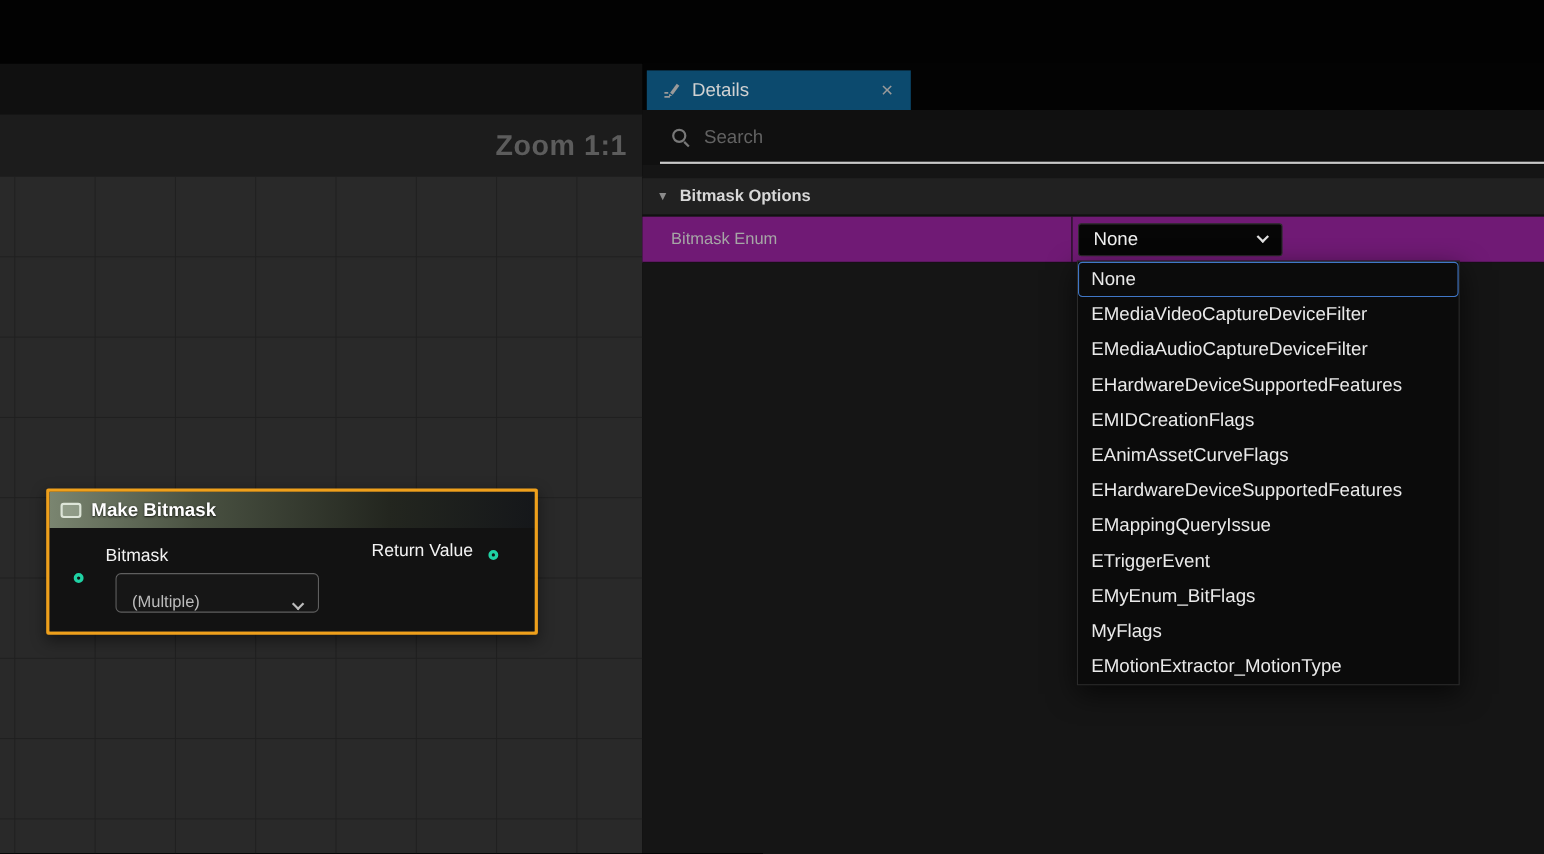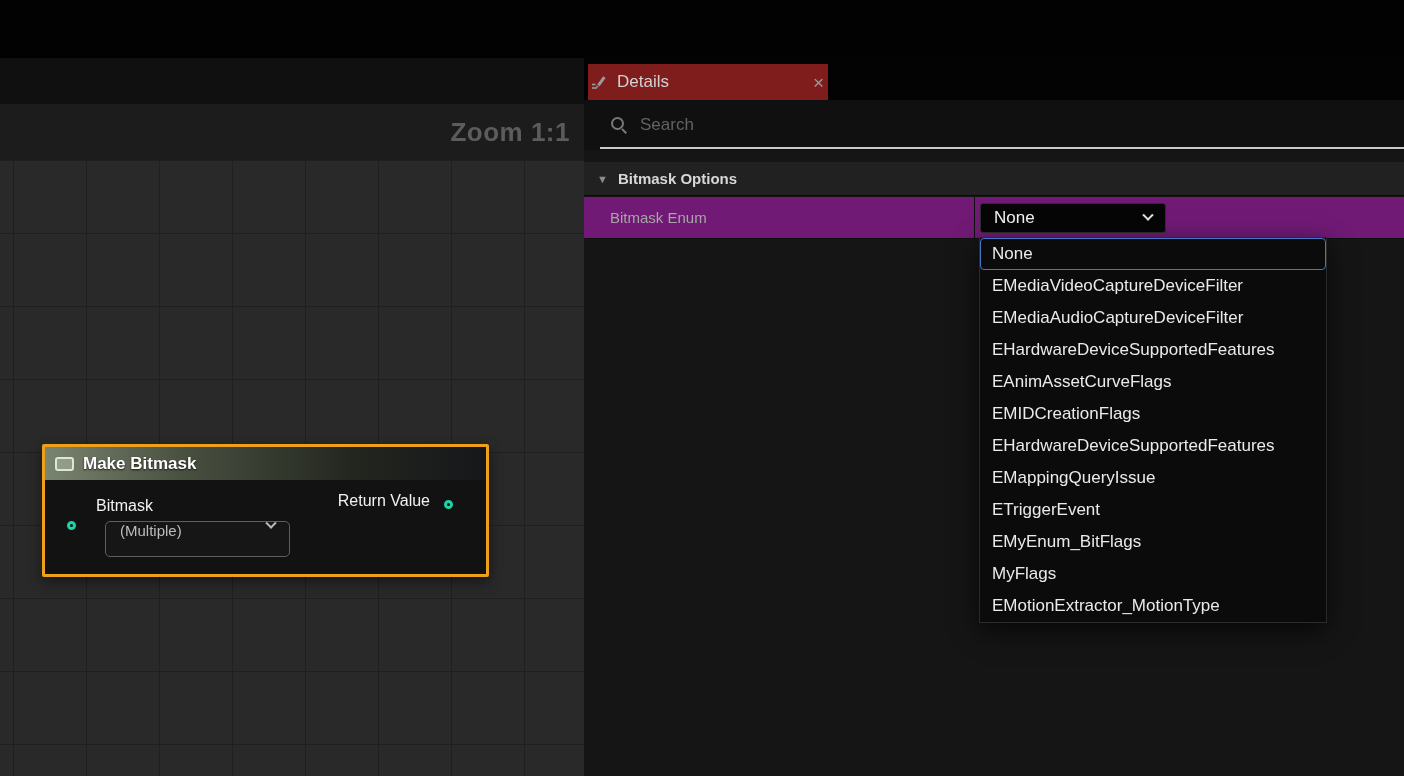--- a/index.html
+++ b/index.html
@@ -38,31 +38,31 @@
     background:rgba(200,214,194,.35); flex:0 0 auto; }
   .node-title { font-size:17px; font-weight:bold; color:#fff; text-shadow:0 1px 2px rgba(0,0,0,.8); }
   .node-body { position:relative; height:94px; background:#121212; }
   .pin { width:9px; height:9px; border:3px solid #1fd2a4; border-radius:50%; }
   .pin-in  { position:absolute; left:22px; top:41px; }
   .pin-out { position:absolute; left:399px; top:20px; }
   .node-input-label  { position:absolute; left:51px; top:17px; font-size:16px; color:#f2f2f2; }
   .node-output-label { position:absolute; right:56px; top:12px; font-size:16px; color:#f2f2f2; }
   .multi-combo { position:absolute; left:60px; top:41px; width:185px; height:36px;
     background:#161616; border:1px solid #5f5f5f; border-radius:5px;
-    display:flex; align-items:flex-start; justify-content:space-between; padding:0 14px;
+    display:flex; align-items:flex-end; justify-content:space-between; padding:0 14px;
     color:#bcbcbc; font-size:15px; cursor:pointer; }
   .chev { width:8px; height:8px; border-right:2px solid currentColor; border-bottom:2px solid currentColor;
     transform:rotate(45deg) translate(-2px,-2px); }
 
   
   .details { position:absolute; left:584px; top:58px; width:820px; height:718px; background:#151515; }
 
   .tab-bar { position:absolute; left:0; top:0; width:100%; height:42px; background:#030303; }
-  .tab { position:absolute; left:4px; top:6px; width:240px; height:36px; background:#7f1d1d;
-    display:flex; align-items:center; gap:10px; padding:0 2px; cursor:pointer; }
+  .tab { position:absolute; left:4px; top:6px; width:240px; height:36px; background:#0c4a6e;
+    display:flex; align-items:center; gap:10px; padding:0 14px; cursor:pointer; }
   .tab-title { font-size:17px; color:#d2d2d2; flex:1 1 auto; }
   .tab-close { font-size:19px; color:#9a9a9a; line-height:1; cursor:pointer; padding:0 2px; }
 
   .search-row { position:absolute; left:0; top:42px; width:100%; height:50px; background:#101010;
     display:flex; align-items:center; padding-left:26px; gap:12px; }
   .search-row::after { content:""; position:absolute; left:16px; right:0; bottom:1px; height:2px; background:#c9c9c9; }
   .search-icon { position:relative; width:18px; height:18px; flex:0 0 auto; }
   .search-icon::before { content:""; position:absolute; left:1px; top:1px; width:9px; height:9px;
     border:2px solid #787878; border-radius:50%; }
   .search-icon::after { content:""; position:absolute; left:12px; top:12px; width:6px; height:2px;
@@ -157,22 +157,22 @@
         <span>None</span>
         <span class="chev"></span>
       </div>
     </div>
 
     <div class="dropdown">
         <div class="dd-item selected">None</div>
         <div class="dd-item">EMediaVideoCaptureDeviceFilter</div>
         <div class="dd-item">EMediaAudioCaptureDeviceFilter</div>
         <div class="dd-item">EHardwareDeviceSupportedFeatures</div>
+        <div class="dd-item">EMIDCreationFlags</div>
         <div class="dd-item">EAnimAssetCurveFlags</div>
-        <div class="dd-item">EMIDCreationFlags</div>
         <div class="dd-item">EHardwareDeviceSupportedFeatures</div>
         <div class="dd-item">EMappingQueryIssue</div>
         <div class="dd-item">ETriggerEvent</div>
         <div class="dd-item">EMyEnum_BitFlags</div>
         <div class="dd-item">MyFlags</div>
         <div class="dd-item">EMotionExtractor_MotionType</div>
       </div>
 
   </div>
 

